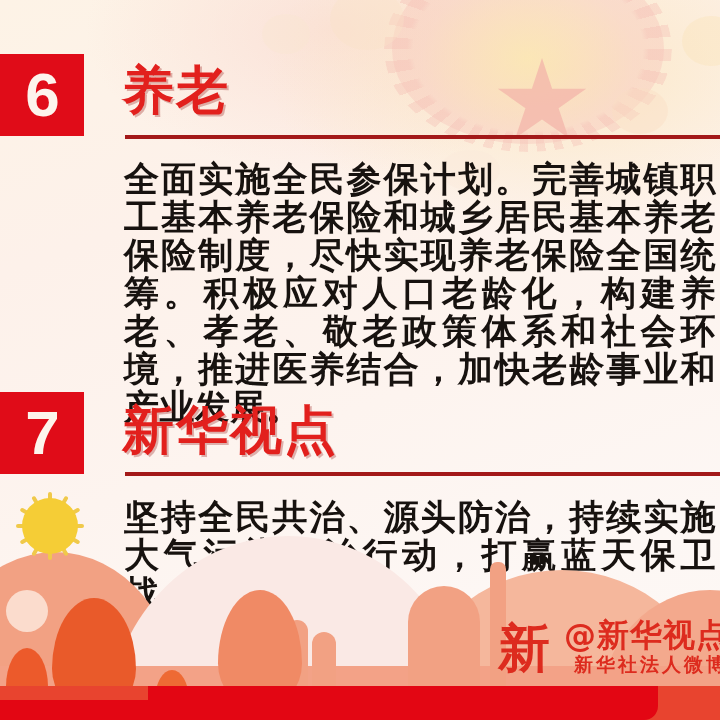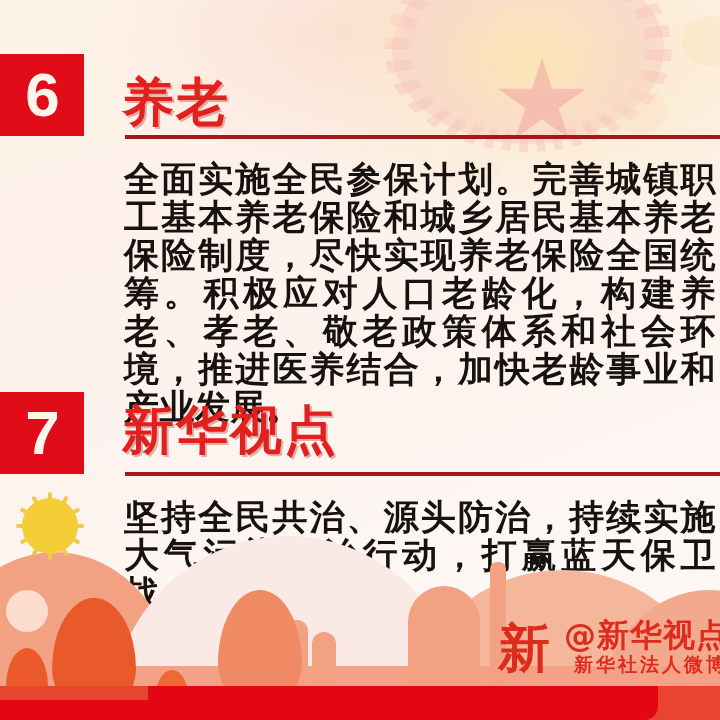--- a/index.html
+++ b/index.html
@@ -54,21 +54,21 @@
   #badge7{left:0px;top:392px;width:84px;height:82px;}
   #badge7 span{font-size:62px;letter-spacing:-1px;}
 
   
   .heading{
     position:absolute;color:#e2201d;font-weight:bold;white-space:nowrap;
     font-family:"DejaVu Sans","Liberation Sans",sans-serif;
     text-shadow:2px 2px 0 rgba(150,20,18,.30);
     letter-spacing:2px;
   }
-  #head6{left:122px;top:56px;font-size:52px;margin-top:12px;}
+  #head6{left:122px;top:56px;font-size:52px;}
   #head7{left:122px;top:396px;font-size:52px;}
 
   .divider{position:absolute;height:4px;background:#a31919;}
   #div6{left:125px;top:135px;width:595px;}
   #div7{left:125px;top:472px;width:595px;}
 
   
   .body-text{
     position:absolute;color:#17120f;font-weight:bold;
     font-family:"DejaVu Sans","Liberation Sans",sans-serif;

